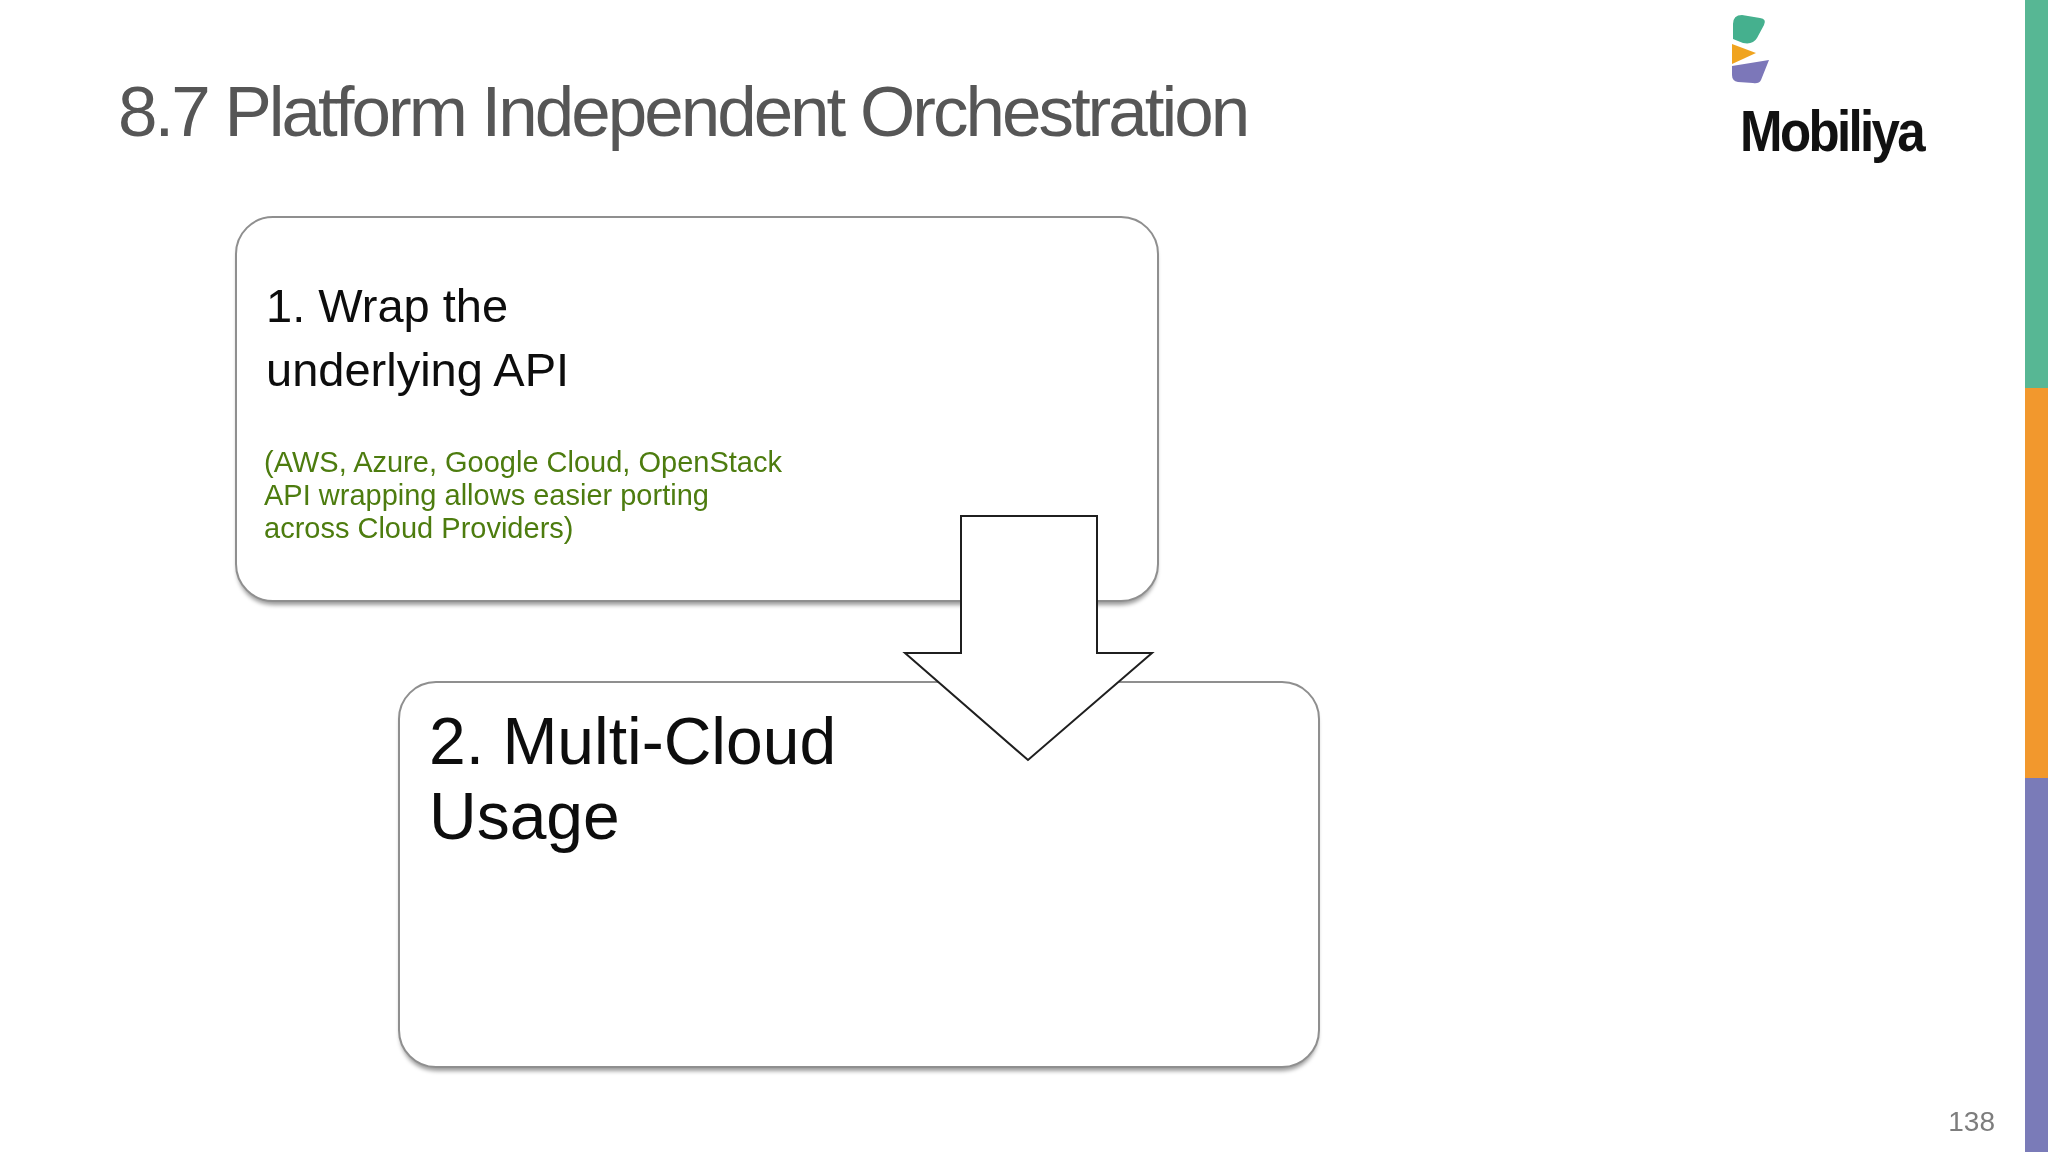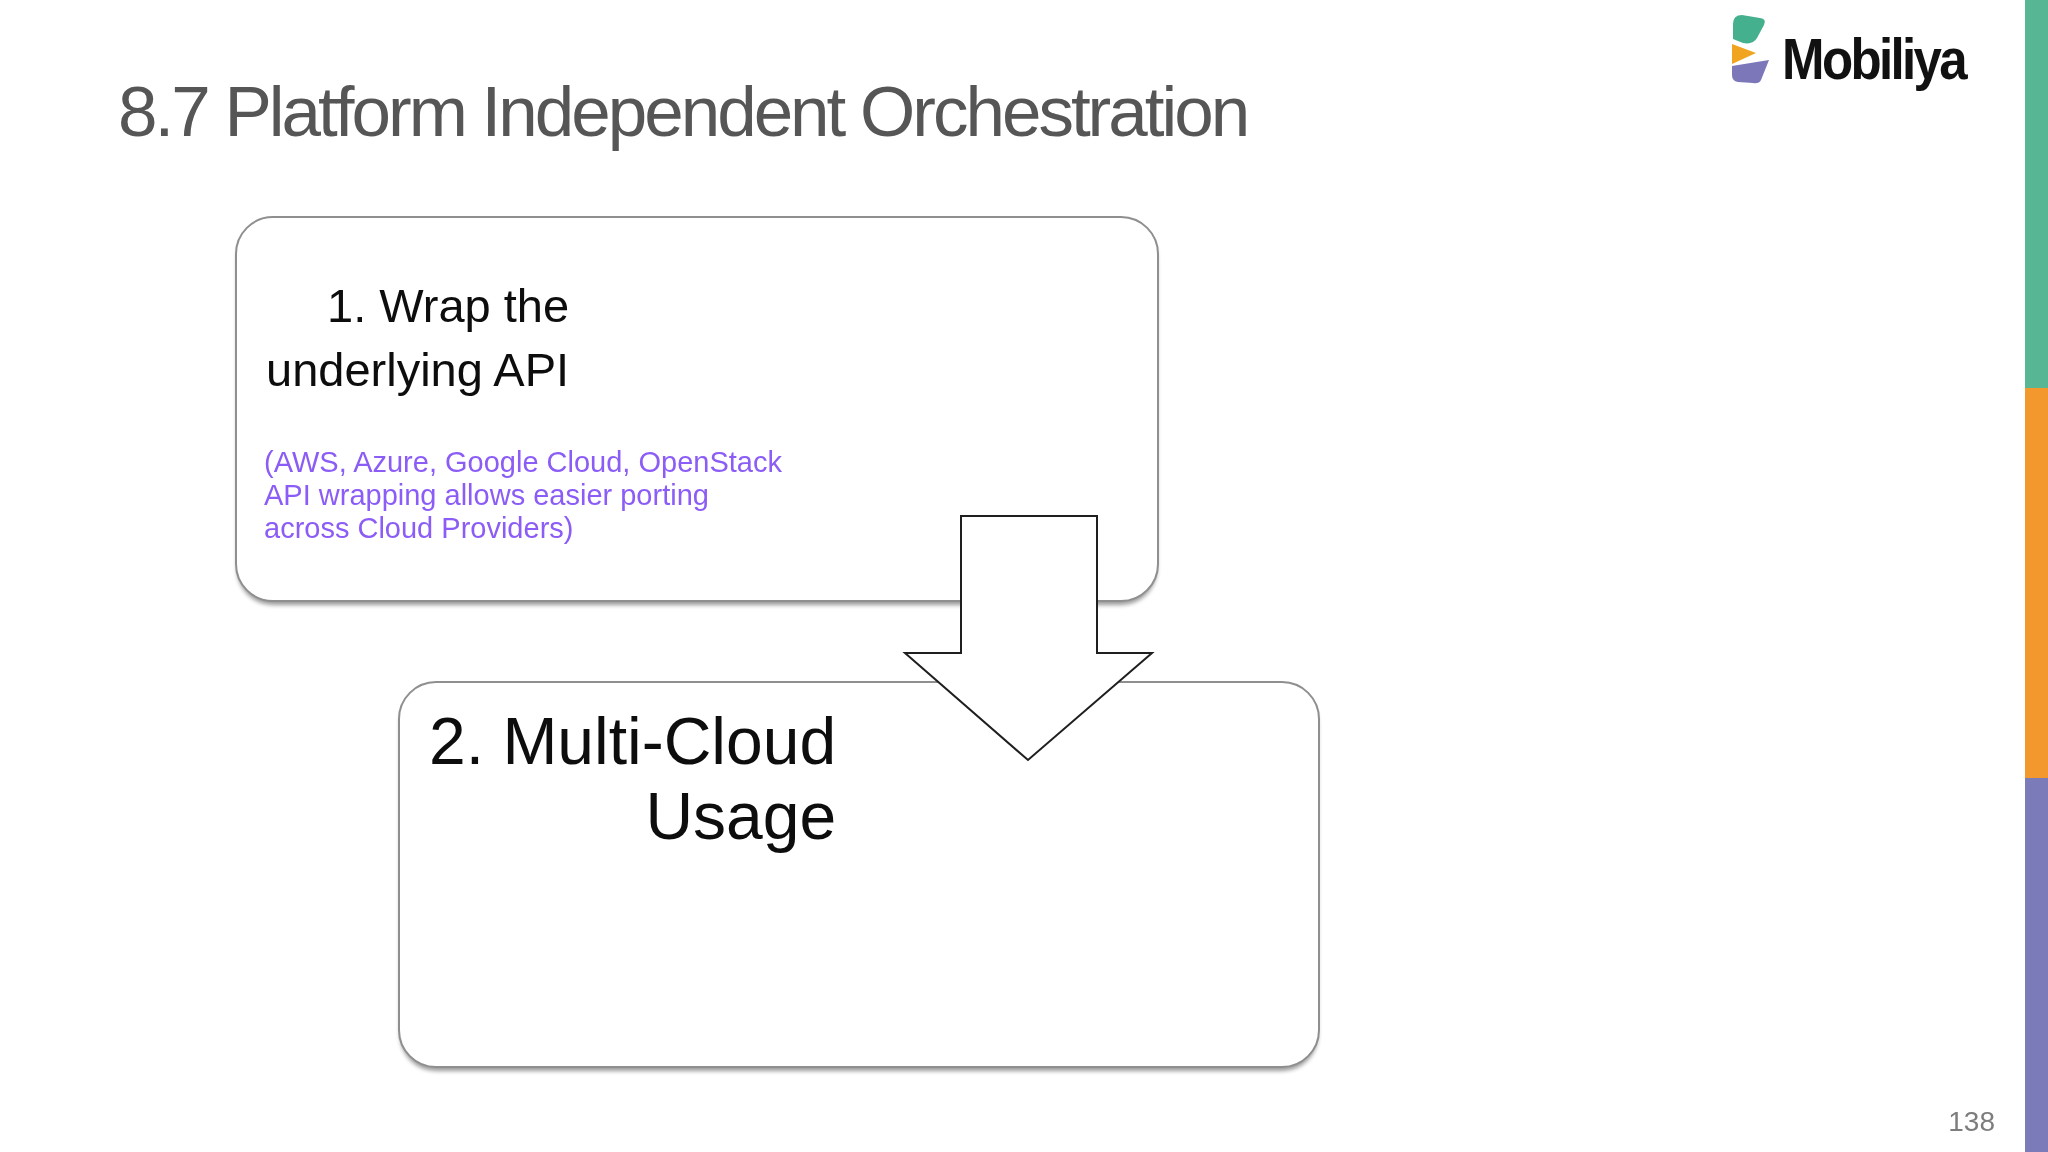--- a/index.html
+++ b/index.html
@@ -7,42 +7,42 @@
     position:relative;width:2048px;height:1152px;background:#ffffff;
     overflow:hidden;font-family:"Liberation Sans",sans-serif;
   }
   
   .slide-title{
     position:absolute;left:118px;top:66px;margin:0;
     font-size:71px;font-weight:400;letter-spacing:-3px;line-height:92px;
     white-space:nowrap;
   }
   
-  .logo{position:absolute;left:1730px;top:12px;display:flex;align-items:flex-start;}
+  .logo{position:absolute;left:1730px;top:12px;display:flex;align-items:flex-start;flex-direction:column;}
   .logo-icon{width:42px;height:72px;display:block;}
   .brand-name{
     display:inline-block;margin-left:10px;margin-top:18px;
     font-size:58px;font-weight:700;letter-spacing:-3px;line-height:58px;
     transform:scaleX(0.88);transform-origin:left top;color:#111111;
     white-space:nowrap;
   }
   
   .box{
     position:absolute;background:#ffffff;border:2px solid #8f8f8f;border-radius:38px;
     box-shadow:0 5px 4px -2px rgba(0,0,0,0.40);
   }
   .box1{left:235px;top:216px;width:920px;height:382px;}
   .box2{left:398px;top:681px;width:918px;height:383px;}
   .box-title{
-    position:absolute;white-space:pre-line;color:#0d0d0d;font-weight:400;text-align:right;
+    position:absolute;white-space:pre-line;color:#0d0d0d;font-weight:400;
   }
   .box1 .box-title{left:29px;top:56px;font-size:47px;line-height:64px;}
   .box2 .box-title{left:29px;top:21px;font-size:66px;line-height:75px;}
   .box-body{
-    position:absolute;white-space:pre-line;color:#8b5cf6;
+    position:absolute;white-space:pre-line;color:#4d7c0f;
     font-size:29px;line-height:33px;font-weight:400;
   }
   .box1 .box-body{left:27px;top:228px;}
   .box2 .box-body{left:28px;top:231px;}
   
   .arrow{position:absolute;left:900px;top:510px;width:258px;height:256px;z-index:5;}
   
   .accent-bar{position:absolute;right:0;top:0;width:23px;height:1152px;z-index:6;}
   .accent-seg{width:100%;}
   .seg-teal{height:388px;}

